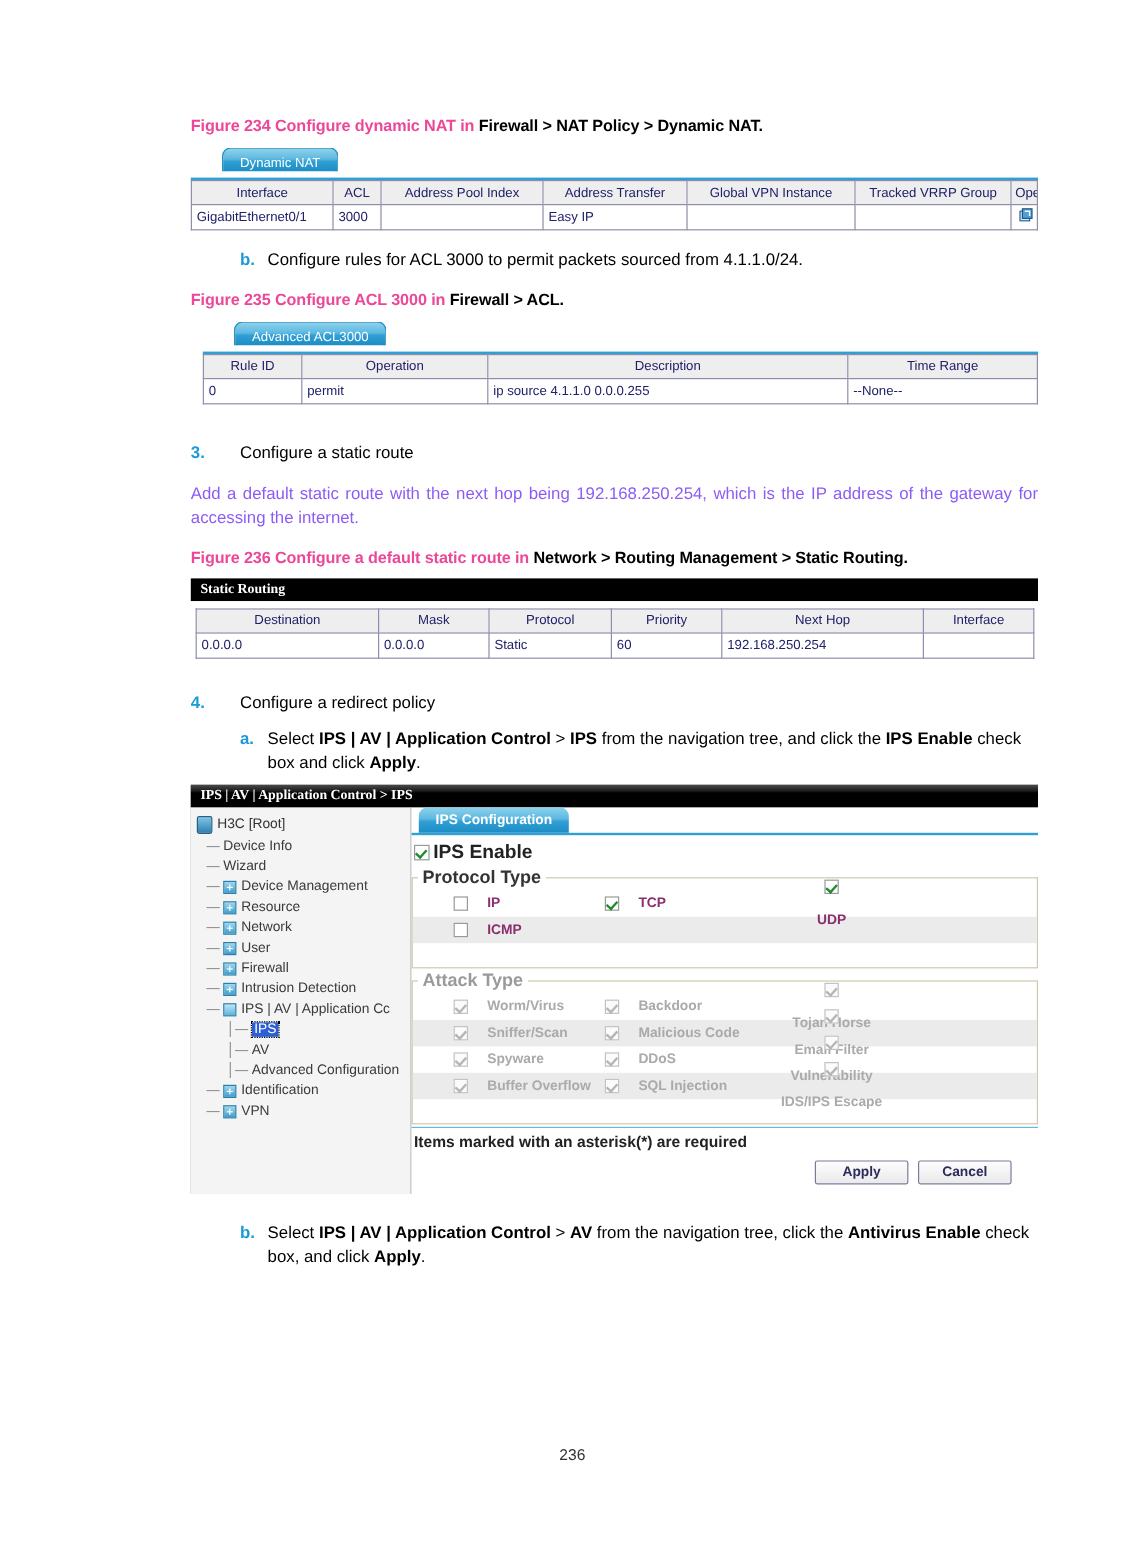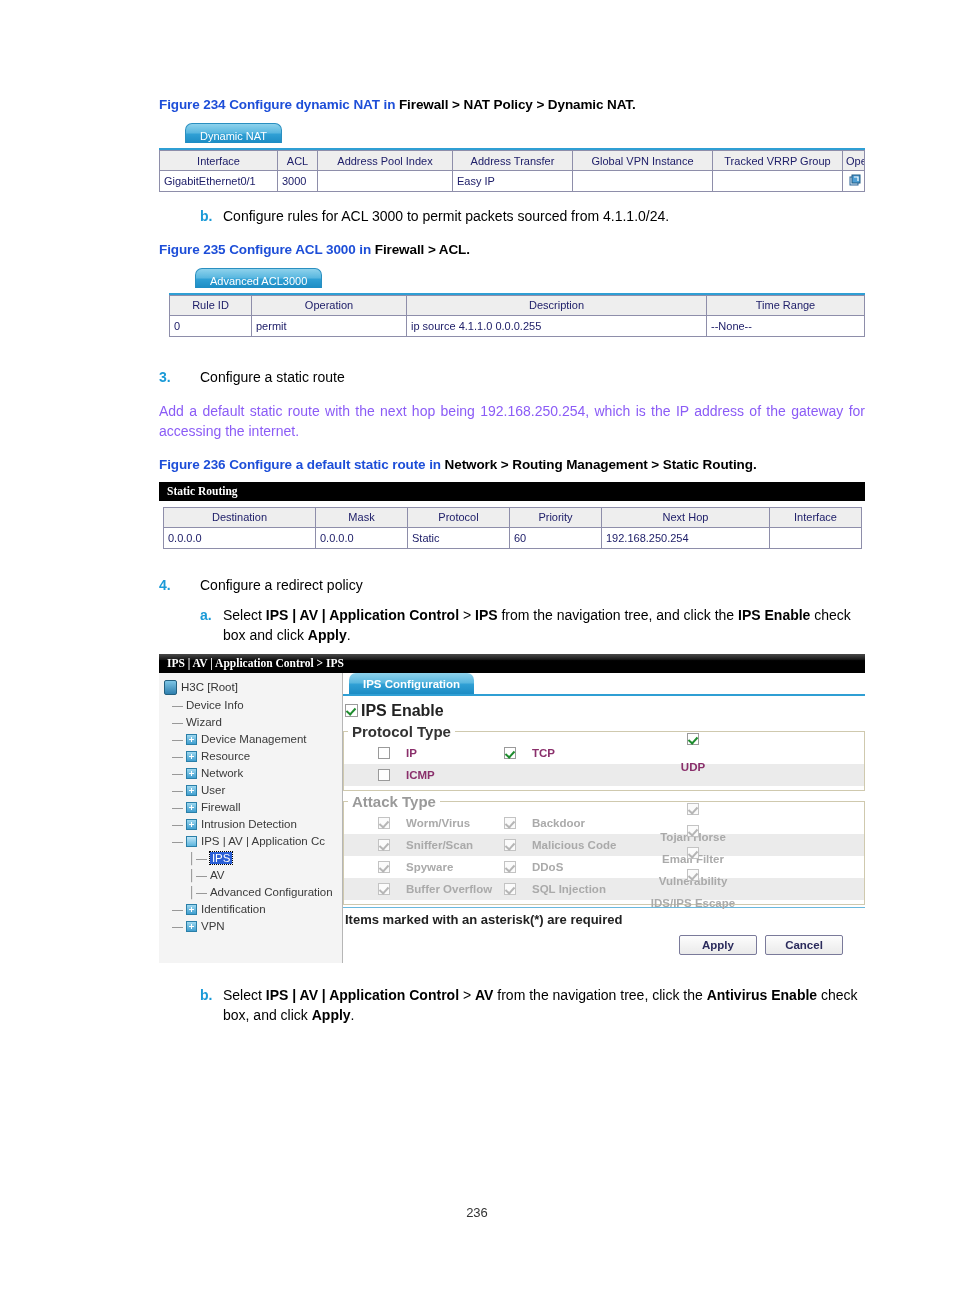--- a/index.html
+++ b/index.html
@@ -29,21 +29,21 @@
   }
 
   
   .fig-caption {
     font-size: 13.5px;
     font-weight: bold;
     line-height: 1.35;
     margin: 0 0 8px 0;
     letter-spacing: -0.1px;
   }
-  .fig-caption .fc-blue { color: #1d4ed8; }
+  .fig-caption .fc-blue { color: #ec4899; }
   .fig-caption .fc-black { color: #000; }
 
   
   .body-para {
     font-size: 14px;
     line-height: 1.45;
     text-align: justify;
     margin: 0;
     color: #8b5cf6;
   }
@@ -252,21 +252,21 @@
     display: flex;
     align-items: center;
     gap: 3px;
     font-size: 16px;
     color: #222;
     padding: 2px 0 3px 2px;
   }
   fieldset.group {
     border: 1px solid #cfc9ae;
     margin: 0 0 2px 0;
-    padding: 2px 0 4px 0;
+    padding: 2px 0 20px 0;
   }
   fieldset.group > legend {
     font-size: 15px;
     color: #333;
     padding: 0 4px;
     margin-left: 4px;
   }
   fieldset.group.dim > legend { color: #9a9a9a; }
   .cbrow {
     display: flex;

